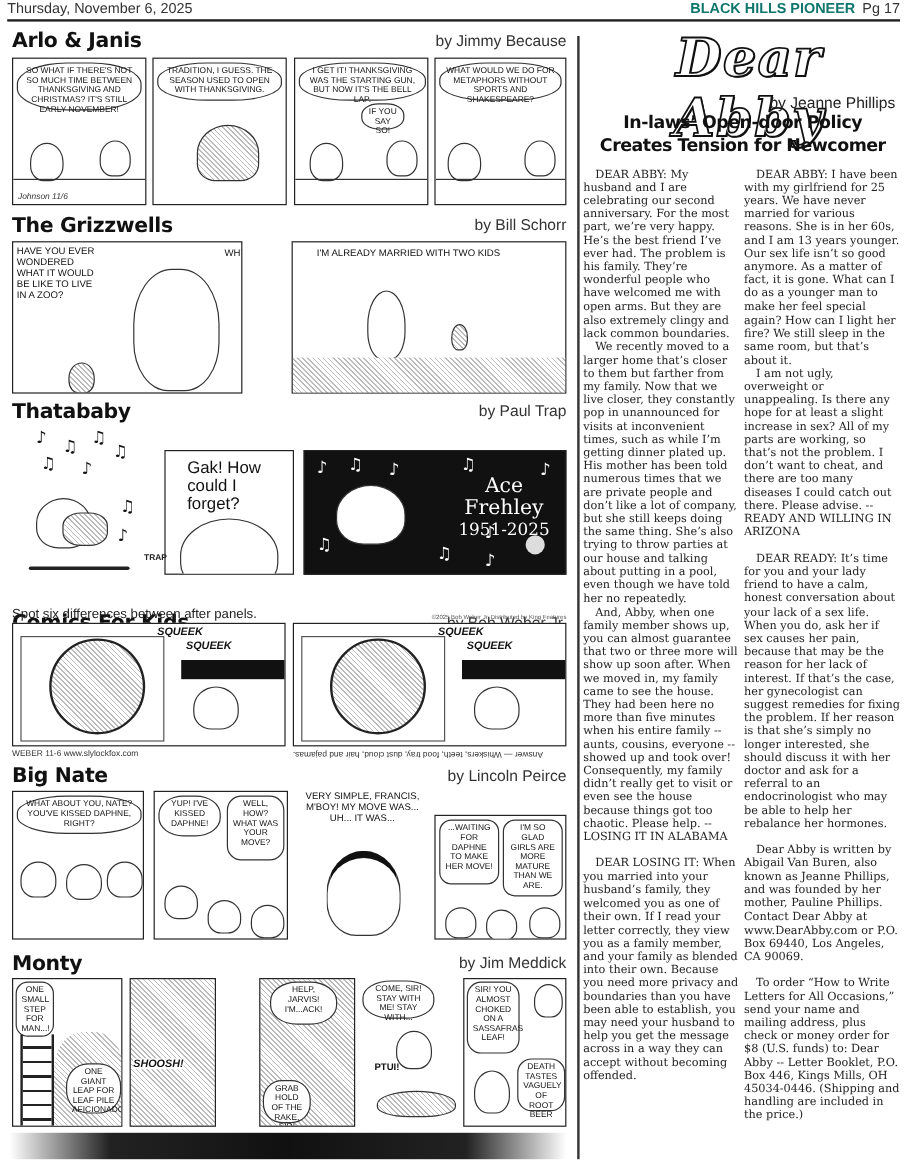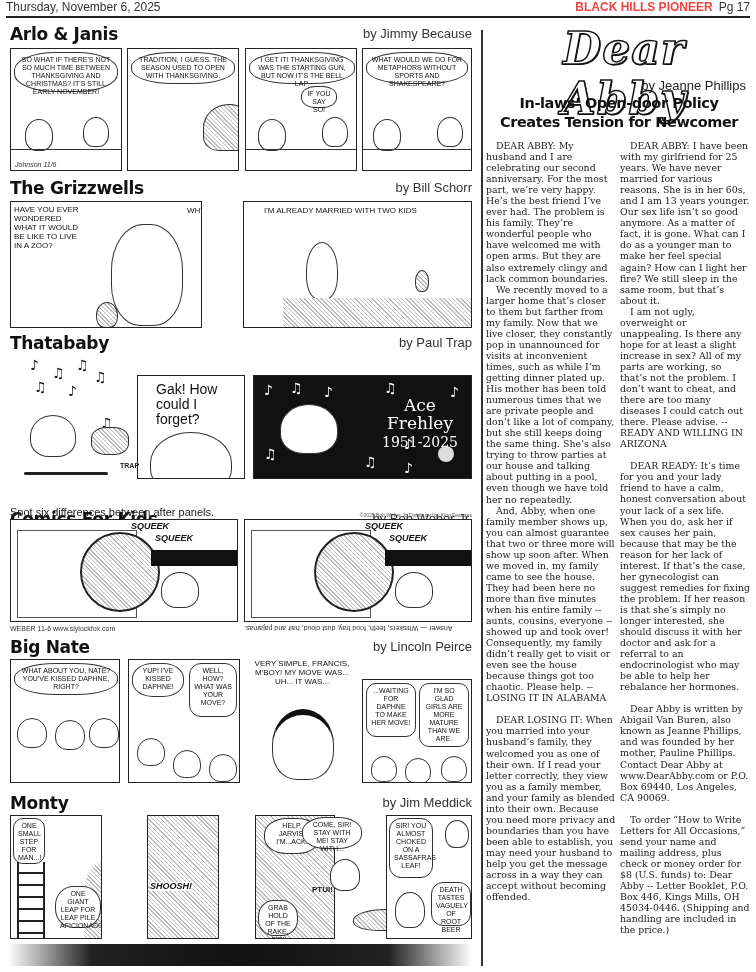--- a/index.html
+++ b/index.html
@@ -7,21 +7,21 @@
     width:756px; height:972px; background:#fff; position:relative; overflow:hidden;
     font-family:"DejaVu Sans", sans-serif; color:#111;
   }
   .masthead {
     position:absolute; left:6px; top:0; width:744px; height:16px;
     border-bottom:2px solid #222;
     font-family:"Liberation Sans", sans-serif; font-size:12px; line-height:14px;
   }
   .masthead .date { position:absolute; left:0; top:0; color:#333; }
   .masthead .right { position:absolute; right:0; top:0; }
-  .masthead .paper { font-weight:bold; color:#ef4444; }
+  .masthead .paper { font-weight:bold; color:#0f766e; }
   .masthead .pg { color:#333; margin-left:6px; }
 
   .comics { position:absolute; left:8px; top:22px; width:464px; }
   .strip-head { position:absolute; left:0; width:464px; height:22px; }
   .strip-title { position:absolute; left:2px; top:0; font-family:"DejaVu Sans", sans-serif; font-weight:bold; font-size:17px; letter-spacing:-0.3px; }
   .strip-author { position:absolute; right:0; top:2px; font-family:"Liberation Sans", sans-serif; font-size:13px; color:#333; }
   .strip-sub { position:absolute; left:2px; font-family:"Liberation Sans", sans-serif; font-size:11px; color:#222; }
 
   .panel {
     position:absolute; border:1.5px solid #222; background:#fff; overflow:hidden;
@@ -29,21 +29,21 @@
   }
   .panel.dark { background:#111; color:#fff; }
   .balloon {
     position:absolute; border:1px solid #333; border-radius:40%/45%;
     background:#fff; font-family:"Liberation Sans", sans-serif; font-size:7px;
     line-height:8px; text-align:center; padding:3px 4px; box-sizing:border-box; color:#111;
     text-transform:uppercase;
   }
   .hand { font-family:"Liberation Sans", sans-serif; font-size:8px; line-height:9px; position:absolute; text-transform:uppercase; }
   .fig { position:absolute; border:1.5px solid #333; border-radius:50% 50% 40% 40%; background:#fff; }
-  .hatch { background:repeating-linear-gradient(45deg,#bbb 0 1px,#fff 1px 3px);margin-left:39px; }
+  .hatch { background:repeating-linear-gradient(45deg,#bbb 0 1px,#fff 1px 3px); }
   .note { position:absolute; font-size:14px; color:#111; }
   .dark .note { color:#fff; }
   .ace { position:absolute; font-family:"DejaVu Serif", serif; color:#fff; text-align:center; }
   .tiny { position:absolute; font-family:"Liberation Sans", sans-serif; font-size:6px; color:#555; }
   .caption { position:absolute; font-family:"Liberation Sans", sans-serif; font-size:7px; color:#333; }
 
   .gradbar {
     position:absolute; left:8px; top:944px; width:464px; height:22px;
     background:linear-gradient(90deg,#fff 0%,#222 18%,#111 50%,#222 82%,#fff 100%);
   }

